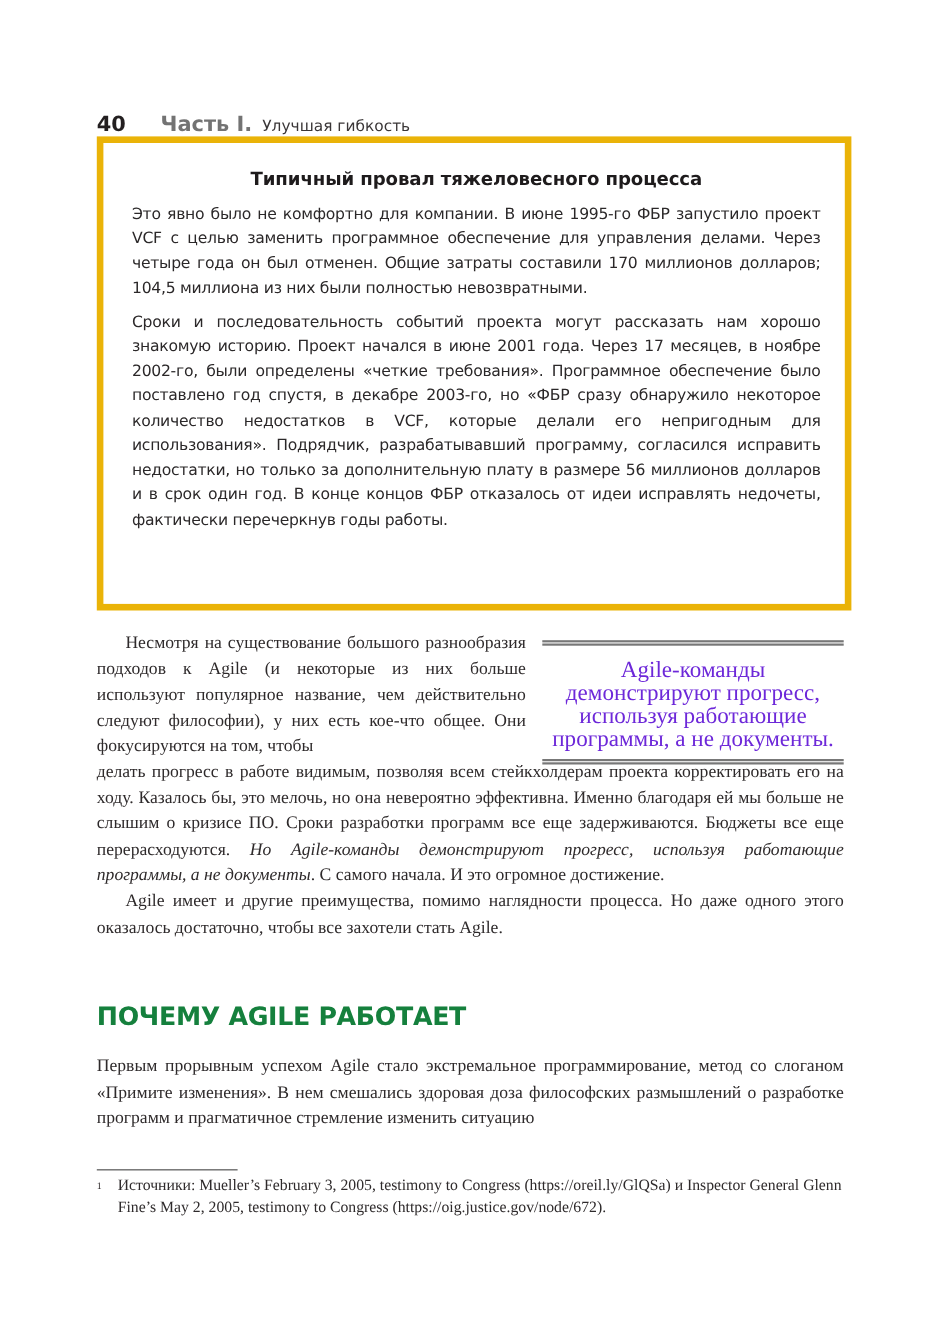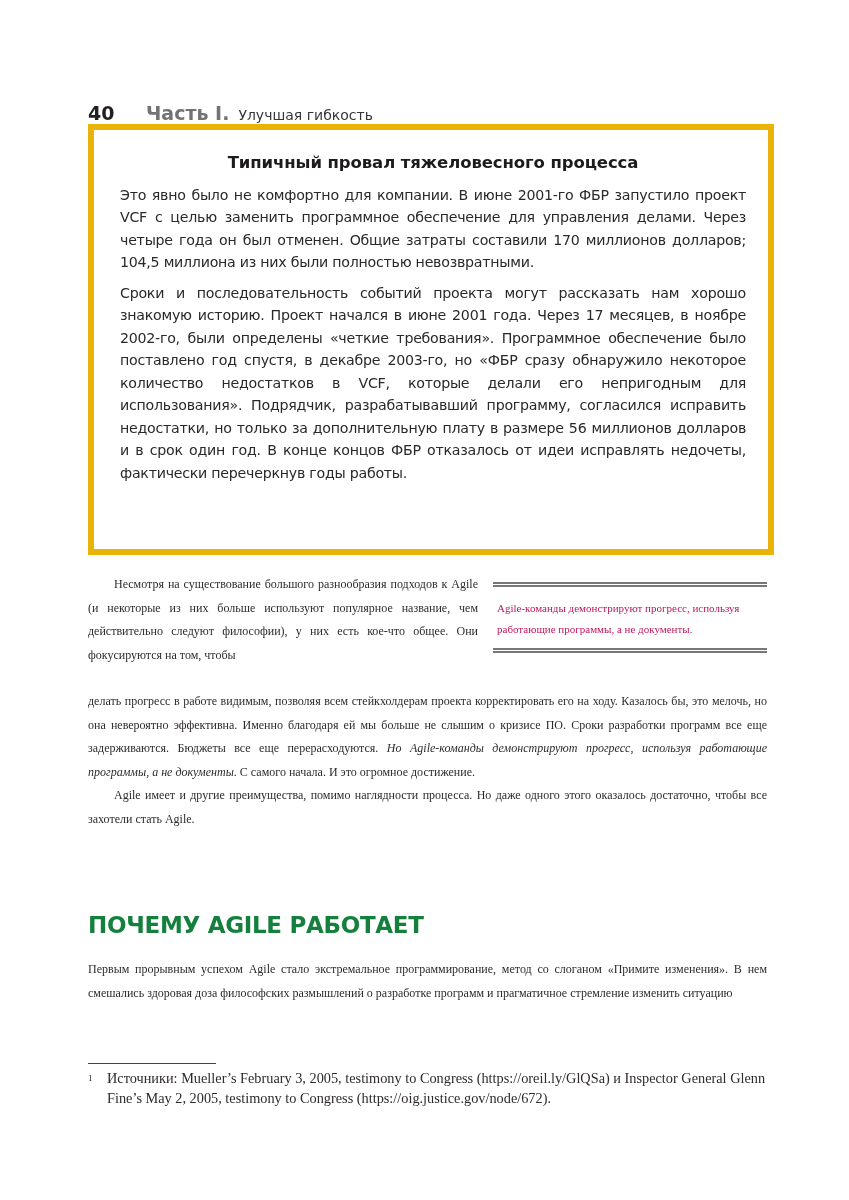--- a/index.html
+++ b/index.html
@@ -6,26 +6,26 @@
   body { width:849px; height:1200px; position:relative; overflow:hidden; color:#231f20; }
   .page-header { position:absolute; left:88px; top:66px; height:24px; display:flex; align-items:baseline; font-family:"DejaVu Sans", sans-serif; }
   .page-num { font-size:19px; font-weight:bold; width:58px; color:#231f20;margin-top:36px; }
   .part { font-size:19px; font-weight:bold; color:#737373; margin-right:9px; }
   .part-title { font-size:14px; color:#3a3637; }
   .sidebar-box { position:absolute; left:88px; top:124px; width:674px; height:419px; border:6px solid #eab308; box-sizing:content-box; }
   .sidebar-inner { padding:20px 22px 0 26px; font-family:"DejaVu Sans", sans-serif; font-size:14.2px; line-height:22.5px; color:#2b2829; }
   .sidebar-title { text-align:center; font-weight:bold; font-size:16.5px; margin:2px 0 9px 0; color:#1e1b1c; letter-spacing:-0.1px; }
   .sidebar-inner p { margin:0 0 8px 0; text-align:justify; letter-spacing:-0.25px; }
   sup { font-size:8px; vertical-align:top; line-height:8px; position:relative; top:2px; }
-  .body-text { position:absolute; left:88px; width:679px; font-family:"Liberation Serif", serif; font-size:12px; line-height:23.6px; color:#2e2a2b; }
+  .body-text { position:absolute; left:88px; width:679px; font-family:"Liberation Serif", serif; font-size:16px; line-height:23.6px; color:#2e2a2b; }
   .body-text p { margin:0; text-align:justify; }
   .indent { text-indent:26px; }
   .intro { top:573px; }
   .col-text { width:390px; }
-  .pullquote { position:absolute; left:493px; top:582px; width:274px; font-family:"Liberation Serif", serif; font-size:11px; line-height:21px; color:#be185d; text-align:left; }
+  .pullquote { position:absolute; left:493px; top:582px; width:274px; font-family:"Liberation Serif", serif; font-size:21px; line-height:21px; color:#6d28d9; text-align:center; }
   .pq-rule { height:5px; border-top:2px solid #777; border-bottom:2px solid #777; box-sizing:content-box; height:1px; }
   .pq-text { padding:11px 4px 8px 4px; }
   .rest { top:690px; }
   .section-heading { position:absolute; left:88px; top:912px; font-family:"DejaVu Sans", sans-serif; font-weight:bold; font-size:23px; letter-spacing:-0.3px; color:#15803d; }
   .section-body { top:958px; }
   .footnote-rule { position:absolute; left:88px; top:1063px; width:128px; border-top:1px solid #444; }
   .footnote { position:absolute; left:88px; top:1069px; width:679px; font-family:"Liberation Serif", serif; font-size:14.3px; line-height:19.5px; color:#2e2a2b; }
   .fn-mark { position:absolute; left:0; top:0; font-size:9px; }
   .fn-text { padding-left:19px; }
   em { font-style:italic; }
@@ -35,21 +35,21 @@
 
 <div class="page-header">
   <span class="page-num">40</span>
   <span class="part">Часть I.</span>
   <span class="part-title">Улучшая гибкость</span>
 </div>
 
 <div class="sidebar-box">
   <div class="sidebar-inner">
     <div class="sidebar-title">Типичный провал тяжеловесного процесса</div>
-    <p>Это явно было не комфортно для компании. В июне 2001-го ФБР запустило проект VCF с целью заменить программное обеспечение для управления делами. Через четыре года он был отменен. Общие затраты составили 170 миллионов долларов; 104,5 миллиона из них были полностью невозвратными.</p>
+    <p>Это явно было не комфортно для компании. В июне 1995-го ФБР запустило проект VCF с целью заменить программное обеспечение для управления делами. Через четыре года он был отменен. Общие затраты составили 170 миллионов долларов; 104,5 миллиона из них были полностью невозвратными.</p>
     <p>Сроки и последовательность событий проекта могут рассказать нам хорошо знакомую историю. Проект начался в июне 2001 года. Через 17 месяцев, в ноябре 2002-го, были определены «четкие требования». Программное обеспечение было поставлено год спустя, в декабре 2003-го, но «ФБР сразу обнаружило некоторое количество недостатков в VCF, которые делали его непригодным для использования». Подрядчик, разрабатывавший программу, согласился исправить недостатки, но только за дополнительную плату в размере 56 миллионов долларов и в срок один год. В конце концов ФБР отказалось от идеи исправлять недочеты, фактически перечеркнув годы работы.</p>
   </div>
 </div>
 
 <div class="body-text intro">
   <p class="indent col-text">Несмотря на существование большого разнообразия подходов к Agile (и некоторые из них больше используют популярное название, чем действительно следуют философии), у них есть кое-что общее. Они фокусируются на том, чтобы</p>
 </div>
 
 <div class="pullquote">
   <div class="pq-rule"></div>

